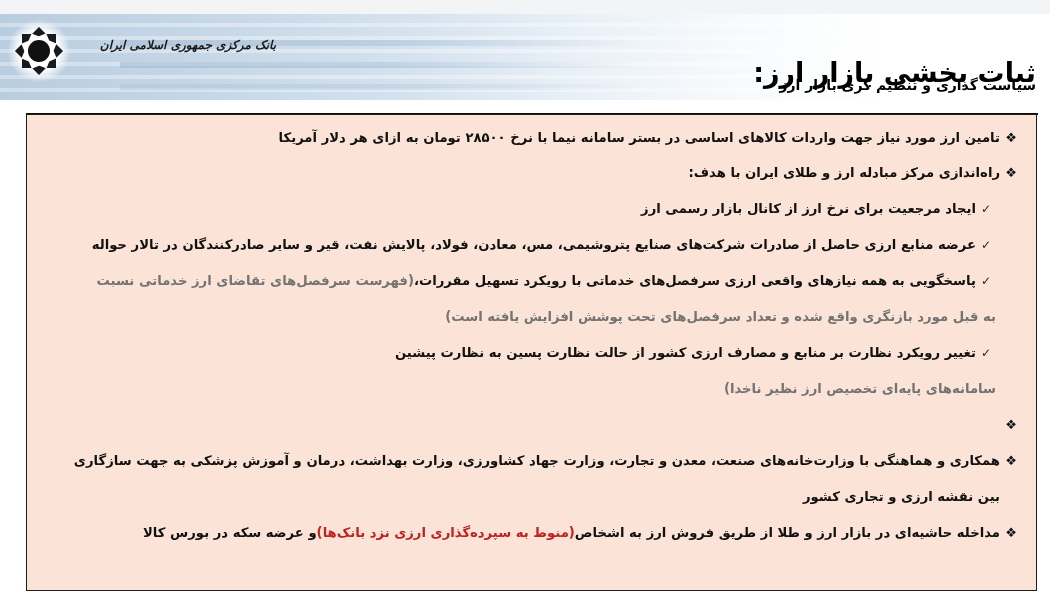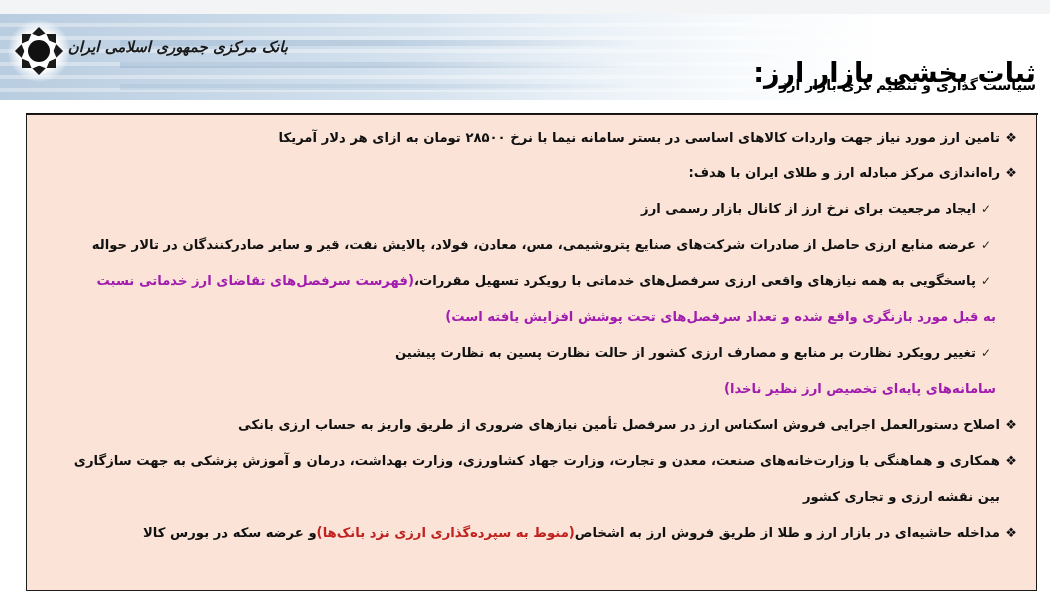--- a/index.html
+++ b/index.html
@@ -25,21 +25,21 @@
   .logo {
     position: absolute; left: 8px; top: 20px; width: 62px; height: 62px;
   }
   .logo-glow {
     position: absolute; left: 0; top: 0; width: 62px; height: 62px; border-radius: 50%;
     background: radial-gradient(circle, #ffffff 0%, #ffffff 45%, rgba(255,255,255,0) 72%);
   }
   .bank-name {
     position: absolute; left: 88px; top: 38px; width: 200px; text-align: center;
     font-family: "DejaVu Serif", serif; font-style: italic; font-weight: bold;
-    font-size: 15px; color: #1a1a1a; white-space: nowrap;
+    font-size: 12px; color: #1a1a1a; white-space: nowrap;
   }
 
   .title-main {
     position: absolute; right: 14px; top: 30px;
     font-family: "DejaVu Sans", sans-serif; font-weight: bold; font-size: 27px; color: #000;
     white-space: nowrap; letter-spacing: -0.5px; margin-top: 27px;
   }
   .title-sub {
     position: absolute; right: 14px; top: 77px;
     font-family: "DejaVu Sans", sans-serif; font-weight: bold; font-size: 14px; color: #000;
@@ -56,21 +56,21 @@
   .line {
     display: flex; flex-direction: row; align-items: baseline;
     font-family: "DejaVu Sans", sans-serif; font-weight: bold; font-size: 13.2px;
     color: #111; white-space: nowrap; height: 36px; line-height: 36px; overflow: hidden;
   }
   .line.l1 { height: 32px; line-height: 30px; }
   .bullet { width: 22px; flex: 0 0 22px; text-align: center; font-size: 13px; color: #111; }
   .check { width: 20px; flex: 0 0 20px; text-align: center; font-size: 12px; color: #222; font-weight: normal; }
   .indent-1 { padding-right: 26px; }
   .indent-1c { padding-right: 46px; }
-  .teal { color: #a21caf; }
+  .teal { color: #737373; }
   .red { color: #c0221f; }
   .txt { white-space: nowrap; }
 </style>
 </head>
 <body>
 
 <div class="top-strip"></div>
 
 <div class="header-band">
   <div class="header-stripes"></div>
@@ -130,21 +130,20 @@
   <div class="line indent-1">
     <span class="check">✓</span>
     <span class="txt">تغییر رویکرد نظارت بر منابع و مصارف ارزی کشور از حالت نظارت پسین به نظارت پیشین </span>
   </div>
   <div class="line" style="padding-right:26px;">
     <span class="txt teal">سامانه‌های پایه‌ای تخصیص ارز نظیر ناخدا)</span>
   </div>
 
   <div class="line">
     <span class="bullet">❖</span>
-    <span class="txt">اصلاح دستورالعمل اجرایی  فروش اسکناس ارز در سرفصل تأمین نیازهای ضروری از طریق واریز به حساب ارزی بانکی</span>
   </div>
 
   <div class="line">
     <span class="bullet">❖</span>
     <span class="txt">همکاری و هماهنگی با وزارت‌خانه‌های صنعت، معدن و تجارت، وزارت جهاد کشاورزی، وزارت بهداشت، درمان و آموزش پزشکی به جهت سازگاری</span>
   </div>
   <div class="line" style="padding-right:22px;">
     <span class="txt">بین نقشه ارزی و تجاری کشور </span>
   </div>
 

